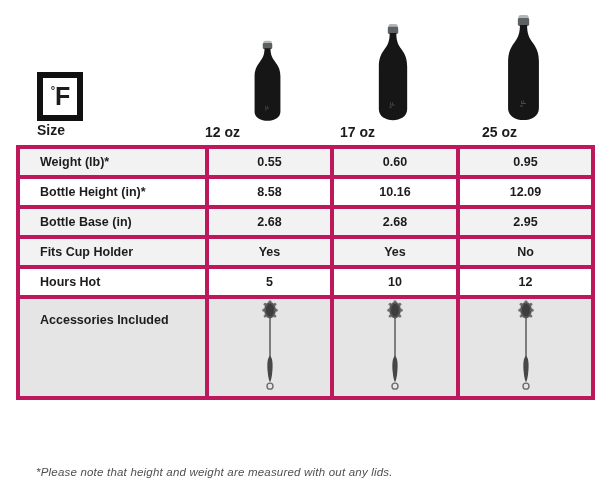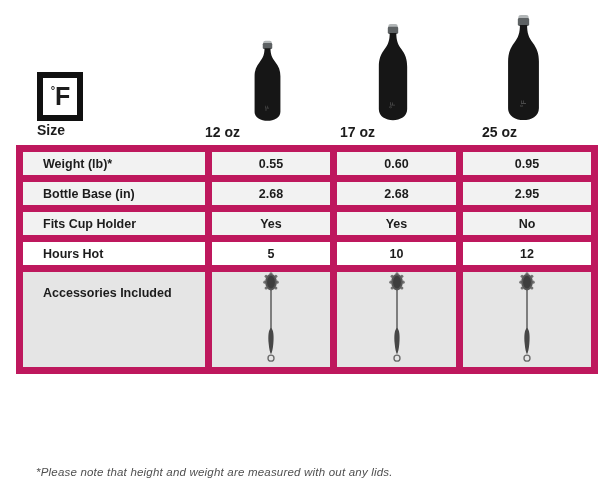--- a/index.html
+++ b/index.html
@@ -30,21 +30,21 @@
   }
   .oz-12{ left:205px; width:125px; }
   .oz-17{ left:340px; width:126px; }
   .oz-25{ left:482px; width:135px; }
   
   table.spec{
     position:absolute; left:16px; top:145px; width:575px;
     border-collapse:collapse; table-layout:fixed;
   }
   table.spec td{
-    border:7px solid #be185d; font-size:12.5px; vertical-align:middle;
+    border:4px solid #be185d; font-size:12.5px; vertical-align:middle;
   }
   table.spec tr{ height:30px; }
   table.spec tr.row-acc{ height:101px; }
   td.lbl{ padding-left:20px; font-weight:700; text-align:left; }
   td.val{ text-align:center; font-weight:700; }
   tr.alt td{ background:#f2f2f2; }
   tr.row-acc td{ background:#e5e5e5; }
   tr.row-acc td.lbl{ vertical-align:top; padding-top:14px; }
   td.acc-cell{ text-align:center; vertical-align:middle; }
   td.acc-cell svg{ display:inline-block; }
@@ -100,20 +100,26 @@
         <col style="width:125px">
         <col style="width:126px">
         <col style="width:135px">
       </colgroup>
     <tbody>
         <tr class="alt">
       <td class="lbl">Weight (lb)*</td>
       <td class="val">0.55</td>
       <td class="val">0.60</td>
       <td class="val">0.95</td>
+    </tr>
+    <tr>
+      <td class="lbl">Bottle Height (in)*</td>
+      <td class="val">8.58</td>
+      <td class="val">10.16</td>
+      <td class="val">12.09</td>
     </tr>
     <tr class="alt">
       <td class="lbl">Bottle Base (in)</td>
       <td class="val">2.68</td>
       <td class="val">2.68</td>
       <td class="val">2.95</td>
     </tr>
     <tr class="alt">
       <td class="lbl">Fits Cup Holder</td>
       <td class="val">Yes</td>

